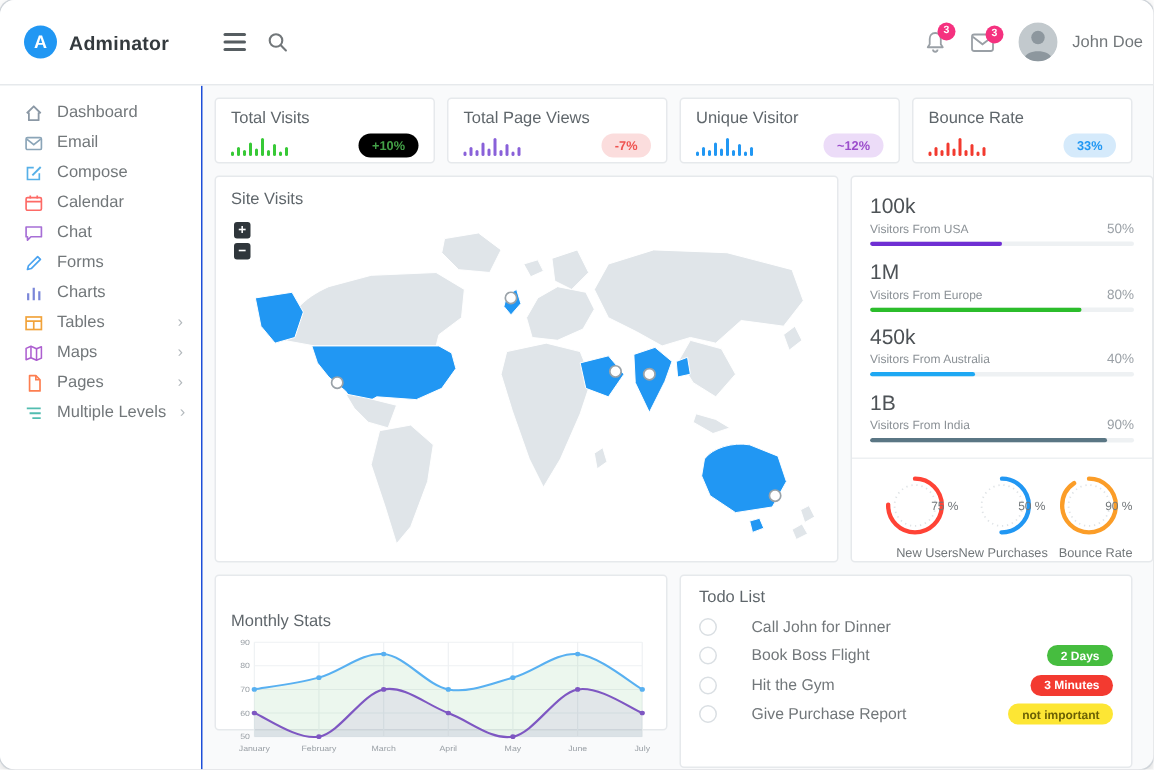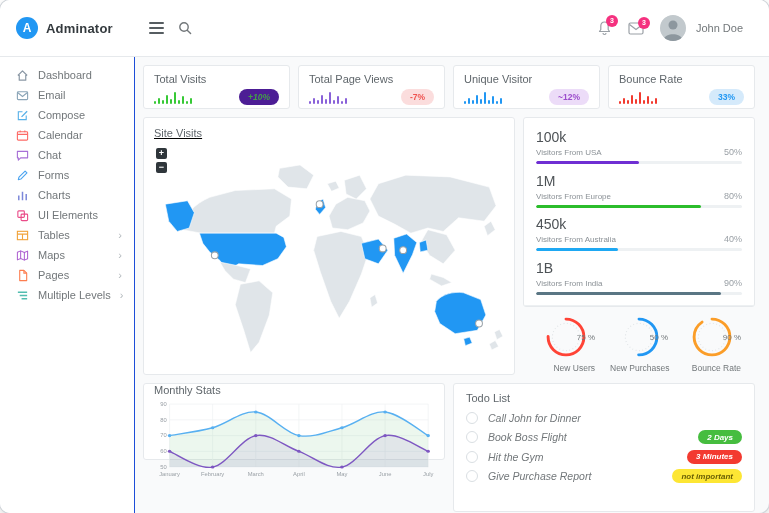--- a/index.html
+++ b/index.html
@@ -9,21 +9,21 @@
   
   .topbar{position:absolute;left:0;top:0;right:0;height:57px;background:#fff;
           border-bottom:1px solid #e6e9ec;display:flex;align-items:center;z-index:3;}
   .brand{width:135px;flex:none;display:flex;align-items:center;gap:8px;padding-left:16px;}
   .logo{width:22px;height:22px;border-radius:50%;background:var(--brand-blue,#2197f3);
         color:#fff;font-weight:bold;font-size:12px;display:flex;align-items:center;justify-content:center;}
   .brand-name{font-size:13px;font-weight:bold;color:#343a3e;letter-spacing:.2px;}
   .burger{margin-left:14px;width:15px;cursor:pointer;}
   .burger i{display:block;height:2px;background:#565d61;margin:3px 0;border-radius:1px;}
   .search-btn{margin-left:14px;cursor:pointer;display:flex;align-items:center;}
-  .top-right{margin-left:auto;display:flex;align-items:center;gap:16px;padding-right:26px;}
+  .top-right{margin-left:auto;display:flex;align-items:center;gap:16px;padding-right:7px;}
   .icon-wrap{position:relative;cursor:pointer;display:flex;}
   .count-badge{position:absolute;top:-5px;right:-6px;min-width:12px;height:12px;border-radius:7px;
                background:var(--notification-badge,#f5317f);color:#fff;font-size:7px;line-height:12px;
                text-align:center;padding:0 2px;font-weight:bold;}
   .avatar{width:26px;height:26px;border-radius:50%;background:#d7dbde;overflow:hidden;display:flex;align-items:flex-end;justify-content:center;}
   .user-name{font-size:11px;color:#72777a;margin-left:-6px;cursor:pointer;}
   
   .sidebar{position:absolute;top:57px;left:0;bottom:0;width:135px;background:#fff;
            border-right:1px solid #1d4ed8;padding-top:8px;z-index:2;}
   .side-item{display:flex;align-items:center;gap:9px;padding:4px 12px 4px 16px;height:20px;
@@ -36,50 +36,50 @@
   .card{background:#fff;border:1px solid var(--card-border,#e6e9ec);border-radius:3px;}
   .card-title{font-size:11px;color:#5f666b;}
   
   .stat-card{flex:1;height:44px;padding:7px 10px 6px;}
   .stat-body{display:flex;align-items:center;justify-content:space-between;margin-top:4px;}
   .minibars{display:flex;align-items:flex-end;gap:2px;height:13px;}
   .minibars i{display:block;width:2px;border-radius:1px;}
   .pill{font-size:8.5px;font-weight:bold;padding:3px 9px;border-radius:10px;}
   .pill:empty{display:none;}
   
-  .map-card{width:372px;flex:none;height:258px;padding:9px 10px;position:relative;text-decoration:underline;}
+  .map-card{width:416px;flex:none;height:258px;padding:9px 10px;position:relative;}
   .map-zoom{position:absolute;left:12px;top:30px;z-index:2;}
   .zoom-btn{width:11px;height:11px;background:#2f363b;color:#fff;border-radius:2px;font-size:9px;
             line-height:10px;text-align:center;margin-bottom:3px;cursor:pointer;font-weight:bold;}
   .map-wrap{position:absolute;left:6px;right:6px;top:26px;bottom:4px;}
   .map-wrap svg{width:100%;height:100%;}
   .land{fill:var(--map-land,#e0e5e9);stroke:#fff;stroke-width:.7;}
   .hl{fill:var(--map-highlight,#2197f3);}
   .marker{fill:#fff;stroke:#9aa2a8;stroke-width:1.2;}
-  .visits-card{flex:1;height:190px;padding:11px 12px 4px;display:flex;flex-direction:column;}
+  .visits-card{flex:1;height:258px;padding:11px 12px 4px;display:flex;flex-direction:column;}
   .v-block{margin-bottom:8.5px;}
   .v-value{font-size:14px;color:#4d5256;font-weight:500;}
   .v-line{display:flex;align-items:baseline;justify-content:space-between;margin-top:2px;}
   .v-label{font-size:8px;color:#8b9196;}
   .v-pct{font-size:9px;color:#9aa0a6;}
   .track{height:3px;background:#eef1f3;border-radius:2px;margin-top:4px;overflow:hidden;}
   .track i{display:block;height:100%;border-radius:2px;}
   .v-divider{border-top:1px solid #edf0f2;margin:2px -12px 8px;}
   .gauge-row{display:flex;justify-content:space-between;padding:0 1px;}
   .gauge{width:58px;text-align:right;position:relative;}
   .gauge svg{width:46px;height:46px;display:block;margin:0 auto;}
   .gauge-val{position:absolute;top:19px;left:0;right:0;font-size:8px;color:#72777a;}
   .gauge-label{font-size:8.5px;color:#72777a;margin-top:3px;white-space:nowrap;}
   
-  .monthly-card{width:302px;flex:none;height:77px;padding:0 10px;}
+  .monthly-card{width:302px;flex:none;height:104px;padding:24px 10px;}
   .chart-box{height:80px;margin-top:3px;}
   .chart-box svg{width:100%;height:100%;}
   svg text{font-family:"Liberation Sans",sans-serif;}
   .todo-card{flex:1;height:129px;padding:8px 12px;}
-  .todo-item{display:flex;align-items:center;gap:10px;height:19.5px;font-style:italic;}
+  .todo-item{display:flex;align-items:center;gap:23px;height:19.5px;}
   .todo-check{width:12px;height:12px;border:1.5px solid #dadfe3;border-radius:50%;flex:none;cursor:pointer;}
   .todo-label{font-size:10.5px;color:#72777a;}
   .todo-badge{margin-left:auto;font-size:8px;font-weight:bold;padding:2.5px 9px;border-radius:10px;}
   .todo-badge:empty{display:none;}
 </style>
 </head>
 <body>
 
 <div class="page">
 
@@ -181,29 +181,20 @@
     </div>
     <div class="side-item">
       <span class="ico" style="color: rgb(123, 135, 217);">
           <svg width="13" height="13" viewBox="0 0 14 14">
             <line x1="3" y1="12" x2="3" y2="7" stroke="currentColor" stroke-width="1.6"></line>
             <line x1="7" y1="12" x2="7" y2="3" stroke="currentColor" stroke-width="1.6"></line>
             <line x1="11" y1="12" x2="11" y2="5.5" stroke="currentColor" stroke-width="1.6"></line>
           </svg>
         </span>
       <span>Charts</span>
-    </div>
-    <div class="side-item">
-      <span class="ico" style="color: rgb(234, 76, 137);">
-          <svg width="13" height="13" viewBox="0 0 14 14">
-            <rect x="2" y="2" width="7" height="7" rx="1" fill="none" stroke="currentColor" stroke-width="1.2"></rect>
-            <rect x="5.5" y="5.5" width="7" height="7" rx="1" fill="none" stroke="currentColor" stroke-width="1.2"></rect>
-          </svg>
-        </span>
-      <span>UI Elements</span>
     </div>
     <div class="side-item">
       <span class="ico" style="color: rgb(241, 163, 59);">
           <svg width="13" height="13" viewBox="0 0 14 14">
             <rect x="1.5" y="2.5" width="11" height="9" fill="none" stroke="currentColor" stroke-width="1.2"></rect>
             <line x1="1.5" y1="5.5" x2="12.5" y2="5.5" stroke="currentColor" stroke-width="1.2"></line>
             <line x1="7" y1="5.5" x2="7" y2="11.5" stroke="currentColor" stroke-width="1.2"></line>
           </svg>
         </span>
       <span>Tables</span>
@@ -254,21 +245,21 @@
               <i style="height: 6px; background: rgb(55, 201, 54);"></i>
               <i style="height: 4px; background: rgb(55, 201, 54);"></i>
               <i style="height: 9px; background: rgb(55, 201, 54);"></i>
               <i style="height: 5px; background: rgb(55, 201, 54);"></i>
               <i style="height: 12px; background: rgb(55, 201, 54);"></i>
               <i style="height: 4px; background: rgb(55, 201, 54);"></i>
               <i style="height: 8px; background: rgb(55, 201, 54);"></i>
               <i style="height: 3px; background: rgb(55, 201, 54);"></i>
               <i style="height: 6px; background: rgb(55, 201, 54);"></i>
             </div>
-          <span class="pill" style="background: #4c1d95; color: rgb(67, 160, 71); font-style: italic;">+10%</span>
+          <span class="pill" style="background: #000000; color: rgb(67, 160, 71);">+10%</span>
         </div>
       </div>
       <div class="card stat-card">
         <div class="card-title">Total Page Views</div>
         <div class="stat-body">
           <div class="minibars">
               <i style="height: 3px; background: rgb(137, 97, 217);"></i>
               <i style="height: 6px; background: rgb(137, 97, 217);"></i>
               <i style="height: 4px; background: rgb(137, 97, 217);"></i>
               <i style="height: 9px; background: rgb(137, 97, 217);"></i>

